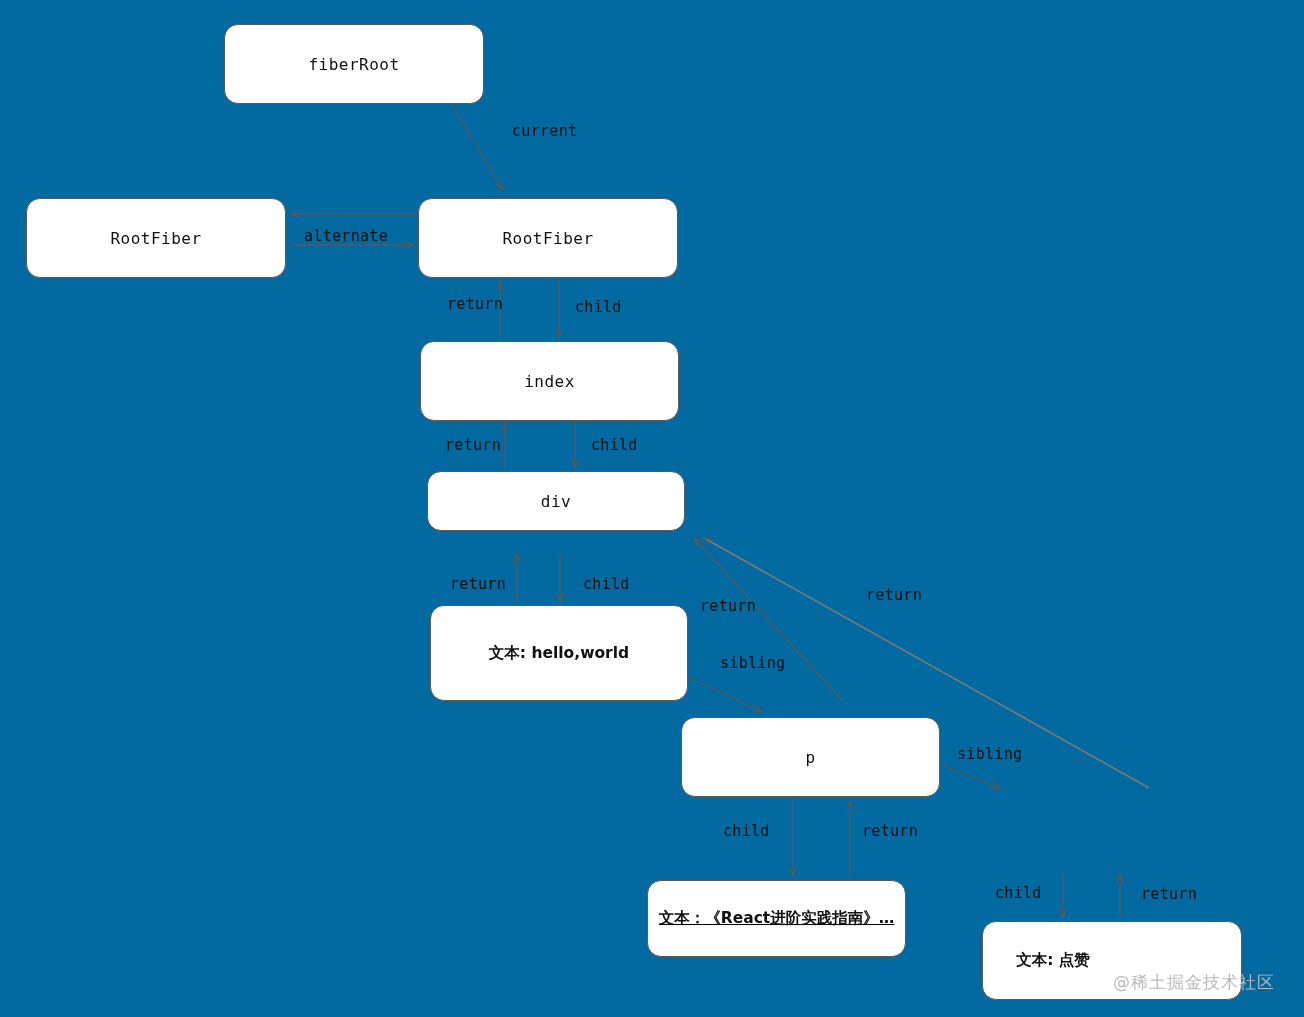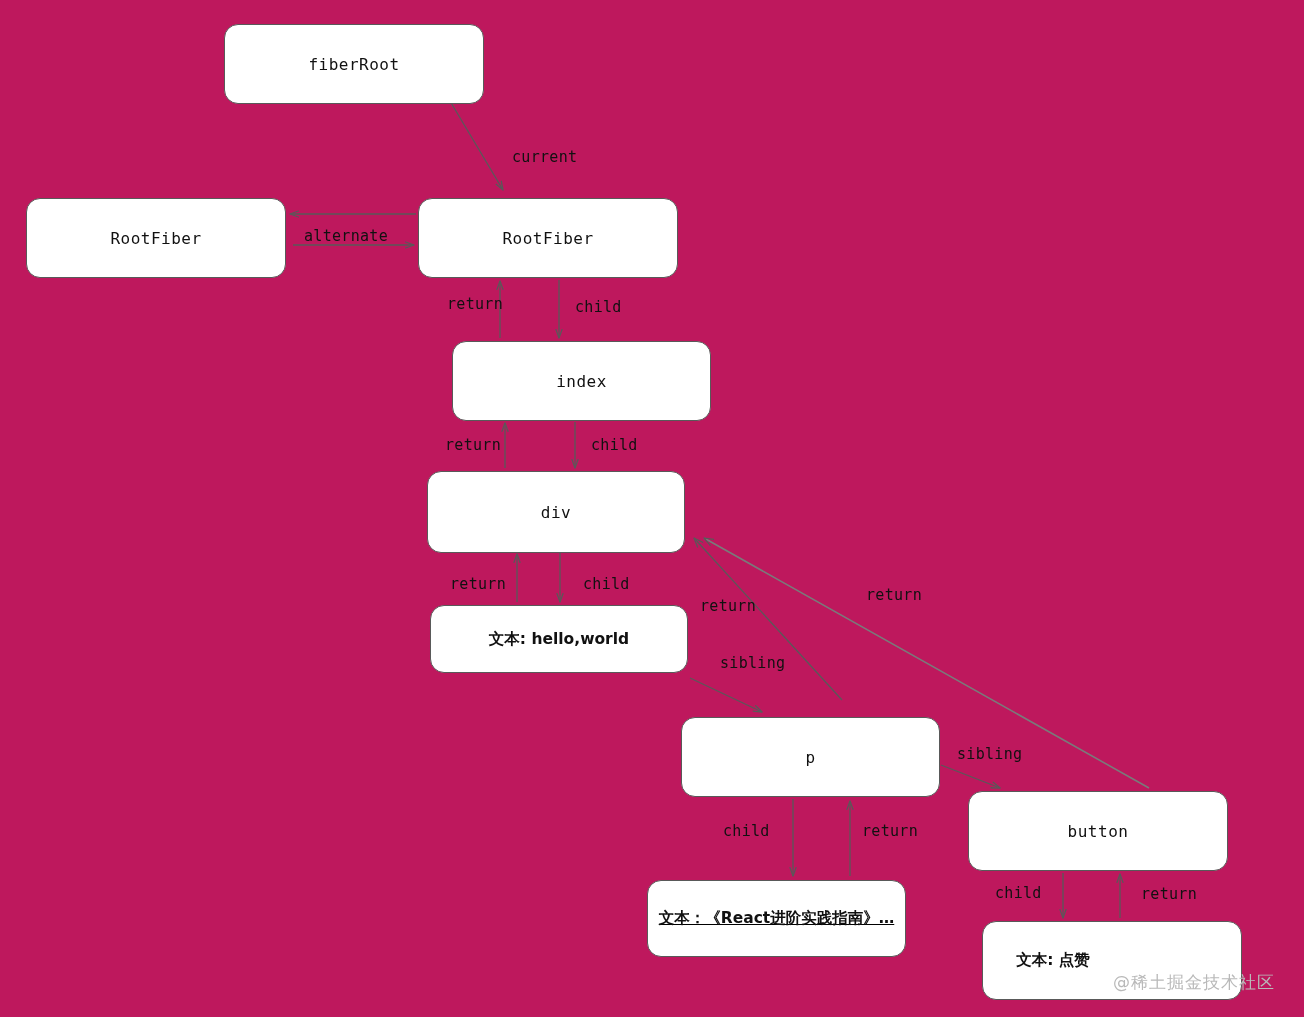--- a/index.html
+++ b/index.html
@@ -11,21 +11,21 @@
   body {
     width: 1304px;
     height: 1017px;
     font-family: "DejaVu Sans Mono", "Liberation Mono", monospace;
     overflow: hidden;
   }
   #diagram-root {
     position: relative;
     width: 1304px;
     height: 1017px;
-    background: #be185d;
+    background: #0369a1;
   }
   svg.canvas {
     position: absolute;
     top: 0;
     left: 0;
     width: 1304px;
     height: 1017px;
   }
   .node-box {
     position: absolute;
@@ -122,49 +122,46 @@
   </div>
 
   <div class="node-box" style="left:26px; top:198px; width:260px; height:80px;">
     <span class="node-label">RootFiber</span>
   </div>
 
   <div class="node-box" style="left:418px; top:198px; width:260px; height:80px;">
     <span class="node-label">RootFiber</span>
   </div>
 
-  <div class="node-box" style="left:420px; top:341px; width:259px; height:80px;margin-left:32px;">
+  <div class="node-box" style="left:420px; top:341px; width:259px; height:80px;">
     <span class="node-label">index</span>
   </div>
 
-  <div class="node-box" style="left:427px; top:471px; width:258px; height:82px;">
+  <div class="node-box" style="left:427px; top:471px; width:258px; height:60px;">
     <span class="node-label">div</span>
   </div>
 
-  <div class="node-box" style="left:430px; top:605px; width:258px; height:68px;">
+  <div class="node-box" style="left:430px; top:605px; width:258px; height:96px;">
     <span class="node-label cjk">文本: hello,world</span>
   </div>
 
   <div class="node-box" style="left:681px; top:717px; width:259px; height:80px;">
     <span class="node-label">p</span>
   </div>
 
-  <div class="node-box" style="left:968px; top:791px; width:260px; height:80px;">
-    <span class="node-label">button</span>
-  </div>
 
   <div class="node-box" style="left:647px; top:880px; width:259px; height:77px;text-decoration:underline;">
     <span class="node-label cjk">文本：《React进阶实践指南》…</span>
   </div>
 
   <div class="node-box" style="left:982px; top:921px; width:260px; height:79px;justify-content:center;">
     <span class="node-label cjk" style="margin-right:118px;">文本: 点赞</span>
   </div>
 
-  <span class="edge-label" style="left:512px; top:148px;text-align:right;">current</span>
+  <span class="edge-label" style="left:512px; top:122px;text-align:right;">current</span>
 
   <span class="edge-label" style="left:304px; top:227px;">alternate</span>
 
   <span class="edge-label" style="left:575px; top:298px;">child</span>
 
   <span class="edge-label" style="left:447px; top:295px;">return</span>
 
   <span class="edge-label" style="left:591px; top:436px;">child</span>
 
   <span class="edge-label" style="left:445px; top:436px;">return</span>

